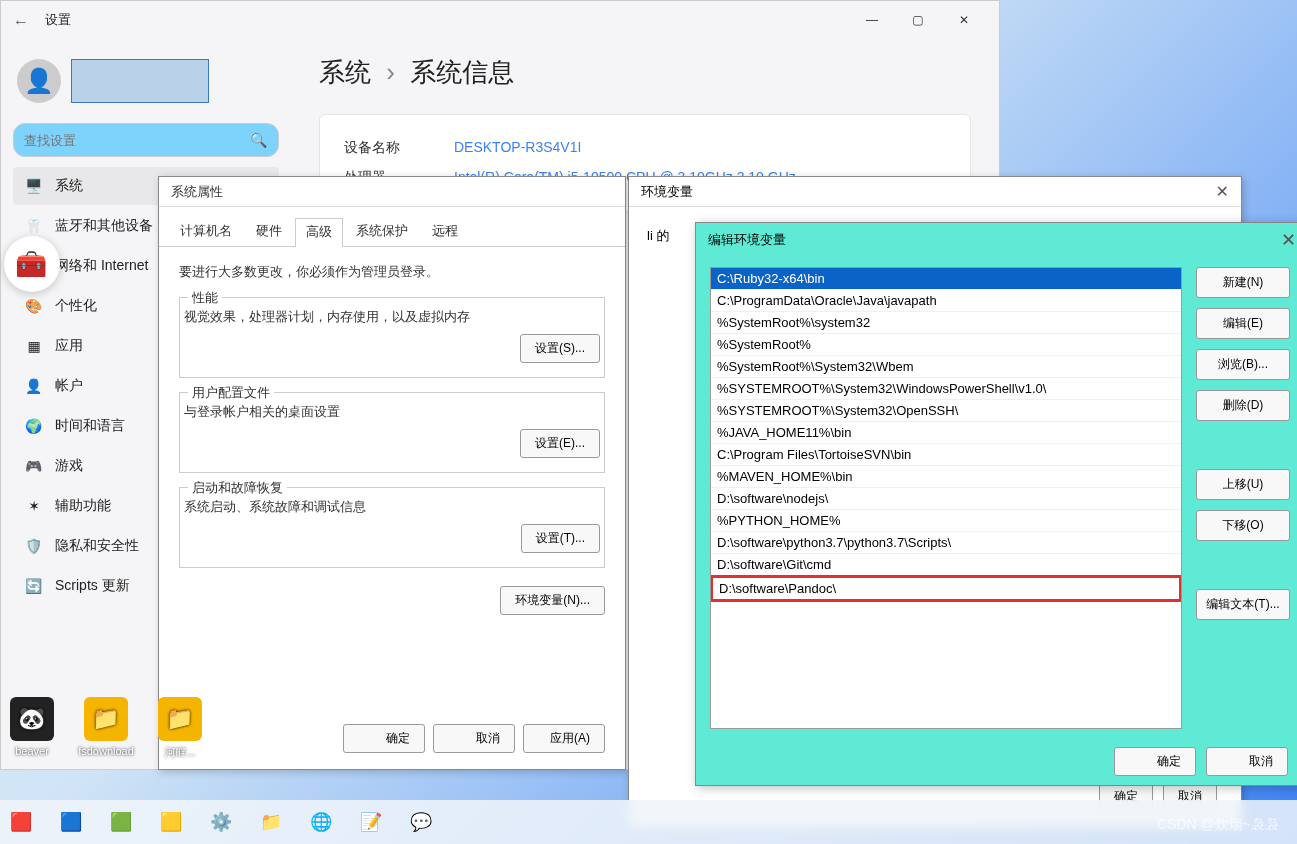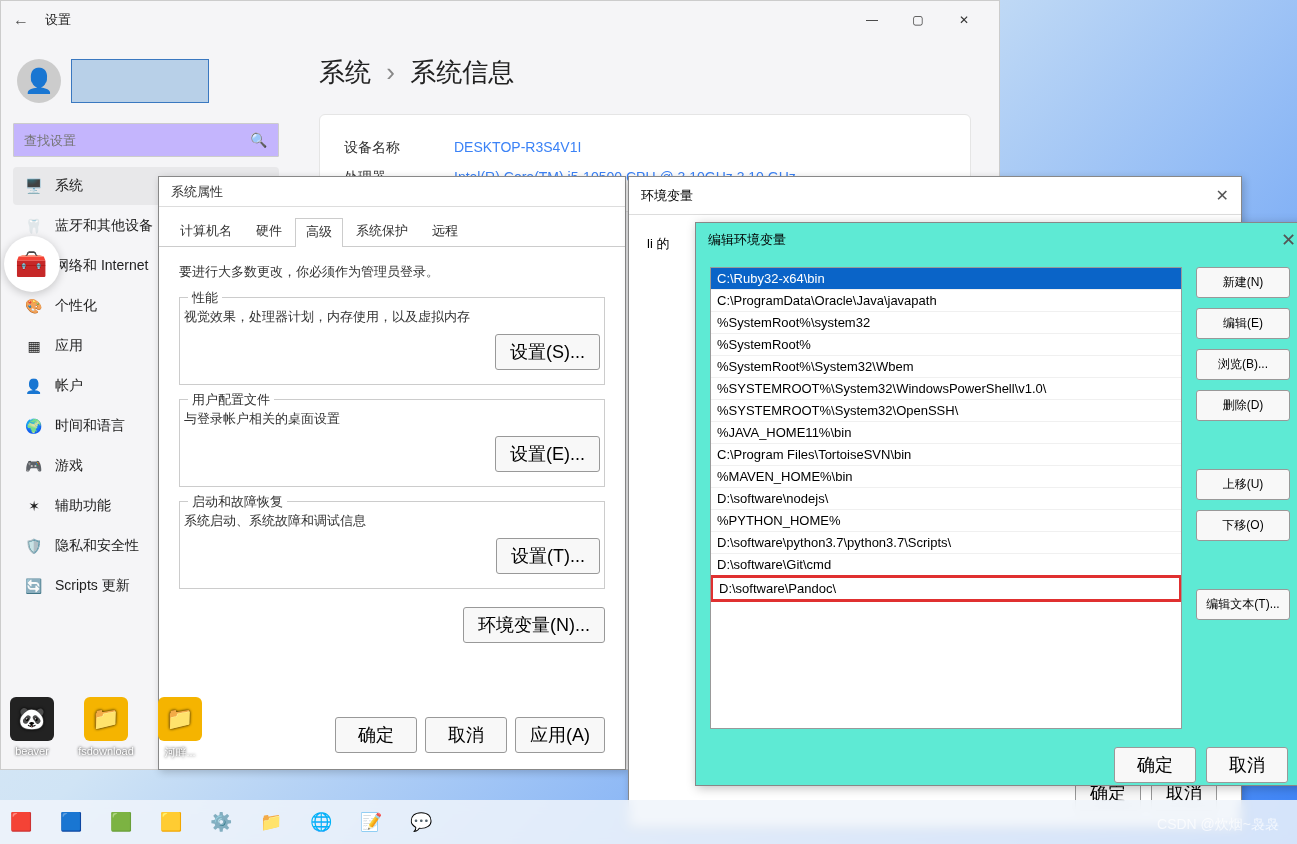--- a/index.html
+++ b/index.html
@@ -10,21 +10,21 @@
 .titlebar { height: 38px; display: flex; align-items: center; padding: 0 12px; }
 .tb-back { width: 24px; font-size: 16px; color: #555; }
 .tb-title { font-size: 13px; color: #222; margin-left: 8px; }
 .tb-ctrls { margin-left: auto; display: flex; gap: 0; }
 .tb-btn { width: 46px; height: 38px; display: flex; align-items: center; justify-content: center; font-size: 12px; color: #333; }
 .settings-body { display: flex; flex: 1; overflow: hidden; }
 .sidebar { width: 290px; padding: 12px 12px 0 12px; }
 .user-row { display: flex; align-items: center; gap: 10px; padding: 8px 4px 20px 4px; }
 .avatar { width: 44px; height: 44px; border-radius: 50%; background: #ccc; display: flex; align-items: center; justify-content: center; font-size: 24px; color: #fff; }
 .user-box { width: 138px; height: 44px; border: 1px solid #3a78c0; background: #b8d0e8; }
-.search { display: flex; align-items: center; height: 34px; border: 1px solid #ccc; background: #c4b5fd; border-radius: 1px; padding: 0 10px; margin-bottom: 10px; }
+.search { display: flex; align-items: center; height: 34px; border: 1px solid #ccc; background: #7dd3fc; border-radius: 12px; padding: 0 10px; margin-bottom: 10px; }
 .search input { flex: 1; border: none; outline: none; font-size: 13px; background: transparent; }
 .search .mag { color: #666; font-size: 14px; }
 .nav-item { display: flex; align-items: center; gap: 12px; padding: 10px 12px; font-size: 14px; color: #222; border-radius: 4px; margin-bottom: 2px; }
 .nav-item.sel { background: #e8e8ea; }
 .nav-icon { width: 18px; height: 18px; display: flex; align-items: center; justify-content: center; font-size: 14px; }
 .content { flex: 1; padding: 16px 28px; }
 .breadcrumb { font-size: 26px; color: #222; }
 .breadcrumb .sep { color: #888; margin: 0 8px; }
 .info-card { background: #fff; border: 1px solid #e5e5e5; border-radius: 6px; margin-top: 24px; padding: 18px 24px; }
 .info-row { display: flex; font-size: 14px; color: #333; padding: 6px 0; }
@@ -36,28 +36,28 @@
 .sp-title { height: 30px; display: flex; align-items: center; padding: 0 12px; font-size: 13px; color: #333; border-bottom: 1px solid #ddd; background: #fff; }
 .sp-tabs { display: flex; padding: 10px 8px 0 10px; gap: 2px; border-bottom: 1px solid #ccc; }
 .sp-tab { padding: 4px 10px 6px; font-size: 13px; color: #333; border: 1px solid transparent; border-bottom: none; cursor: default; }
 .sp-tab.active { border-color: #ccc; background: #fff; position: relative; top: 1px; }
 .sp-body { flex: 1; padding: 16px 20px; font-size: 13px; color: #333; overflow: hidden; }
 .sp-note { margin-bottom: 16px; }
 .sp-group { border: 1px solid #ccc; padding: 10px 4px 14px; margin-bottom: 14px; position: relative; }
 .sp-group-title { position: absolute; top: -9px; left: 8px; background: #fff; padding: 0 4px; font-size: 13px; }
 .sp-group-text { margin-bottom: 8px; }
 .sp-group-btnrow { display: flex; justify-content: flex-end; }
-.sp-btn { padding: 5px 14px; border: 1px solid #999; background: #f8f8f8; font-size: 18px; border-radius: 3px; }
+.sp-btn { padding: 5px 14px; border: 1px solid #999; background: #f8f8f8; font-size: 12px; border-radius: 3px; text-align: right; }
 .sp-envrow { display: flex; justify-content: flex-end; margin-top: 18px; }
 .sp-footer { display: flex; justify-content: flex-end; gap: 8px; padding: 10px 20px 16px; }
 .sp-footer .sp-btn { min-width: 82px; }
 
 
 .envvars { position: absolute; top: 176px; left: 628px; width: 614px; height: 652px; background: #fff; border: 1px solid #888; box-shadow: 2px 2px 8px rgba(0,0,0,.2); }
-.ev-title { height: 38px; display: flex; align-items: center; padding: 0 12px; font-size: 13px; border-bottom: 1px solid #ddd; }
+.ev-title { height: 30px; display: flex; align-items: center; padding: 0 12px; font-size: 13px; border-bottom: 1px solid #ddd; }
 .ev-title .x { margin-left: auto; font-size: 16px; color: #555; }
 .ev-body { padding: 12px 18px; font-size: 13px; }
 .ev-section-label { margin: 8px 0 6px; }
 .ev-footer { position: absolute; bottom: 16px; right: 24px; display: flex; gap: 10px; }
 
 
 .editenv { position: absolute; top: 222px; left: 695px; width: 614px; height: 564px; background: #5eead4; border: 1px solid #888; box-shadow: 2px 2px 10px rgba(0,0,0,.25); z-index: 10; }
 .ee-title { height: 34px; display: flex; align-items: center; padding: 0 12px; font-size: 13px; }
 .ee-title .x { margin-left: auto; font-size: 18px; color: #555; }
 .ee-body { display: flex; padding: 10px 18px 10px 14px; gap: 14px; height: calc(100% - 80px); }

